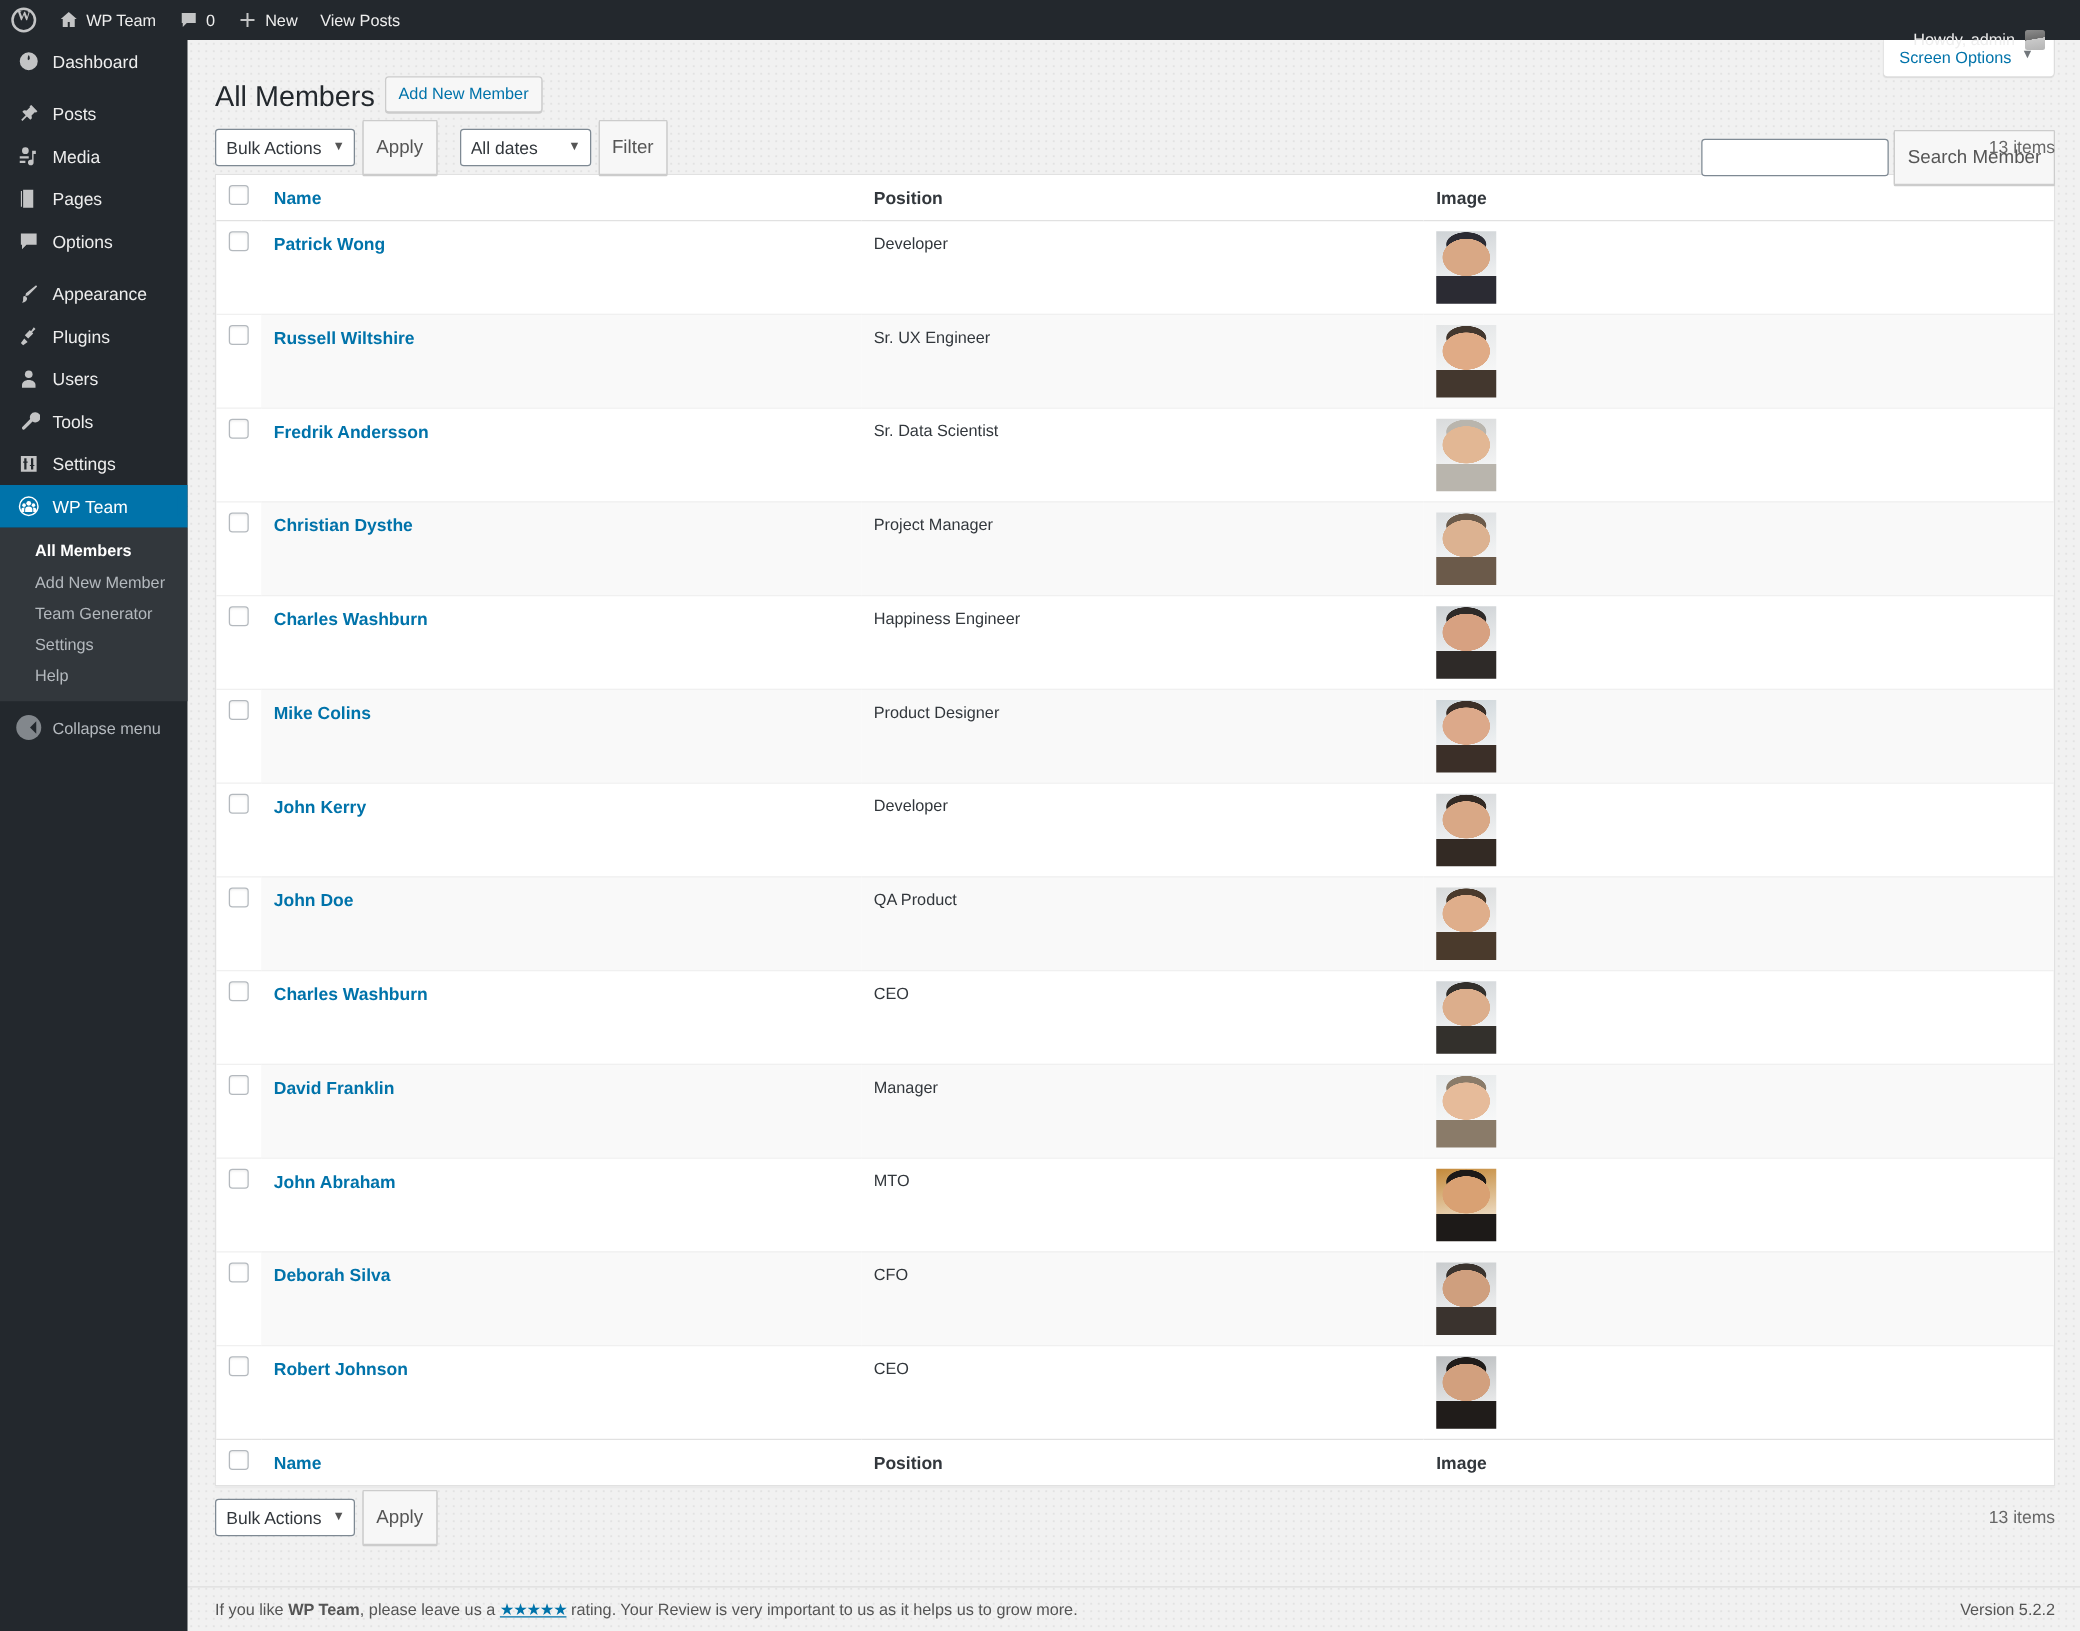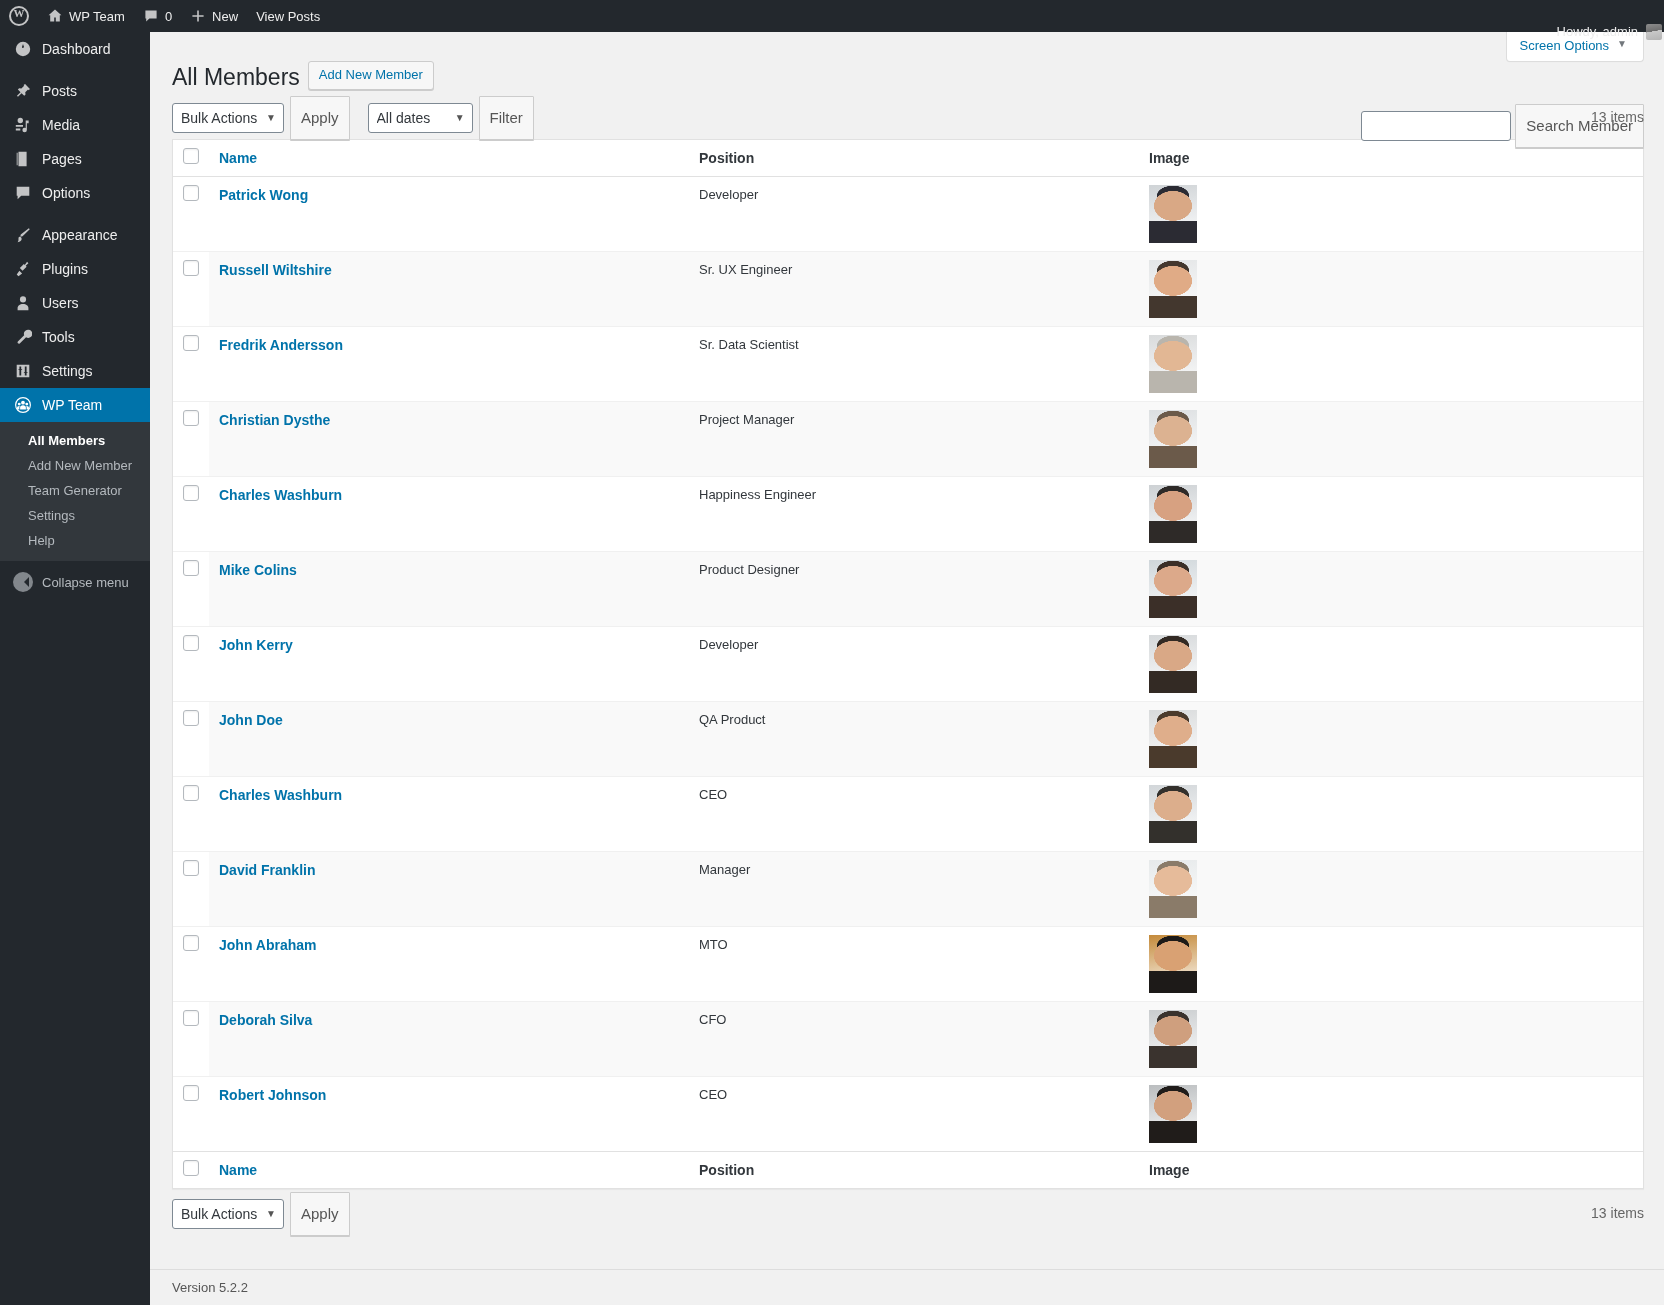--- a/index.html
+++ b/index.html
@@ -19,21 +19,21 @@
     background:#23282d; color:#eee;
     display:flex; align-items:center;
     font-size:13px; z-index:50;
   }
   .ab-item {
     display:flex; align-items:center; gap:6px;
     height:32px; padding:0 9px; color:#eee; white-space:nowrap;
   }
   .ab-item .lbl { color:#eee; }
   #adminbar .spacer { flex:1; }
-  .ab-right { display:flex; align-items:center; gap:8px; padding-right:2px;margin-top:31px; }
+  .ab-right { display:flex; align-items:center; gap:8px; padding-right:28px;margin-top:31px; }
   .ab-avatar {
     width:16px; height:16px; border-radius:2px;
     background:linear-gradient(170deg,#8d8d8d 0%,#6e6e6e 45%,#c9c9c9 46%,#b4b4b4 100%);
     display:block;
   }
   .wp-logo {
     width:20px; height:20px; border-radius:50%;
     border:2px solid #c3c4c5; position:relative;
     display:inline-block;
   }
@@ -575,16 +575,17 @@
         </select>
         <span class="arrow">▼</span>
       </span>
       <button class="btn">Apply</button>
       <span class="displaying-num">13 items</span>
     </div>
 
   </div>
 
   <div id="wpfooter">
+    <div class="left"><span>If you like </span><b>WP Team</b><span>, please leave us a </span><a class="stars">★★★★★</a><span> rating. Your Review is very important to us as it helps us to grow more.</span></div>
     <div class="ver">Version 5.2.2</div>
   </div>
 
 </div>
 
 </body></html>

